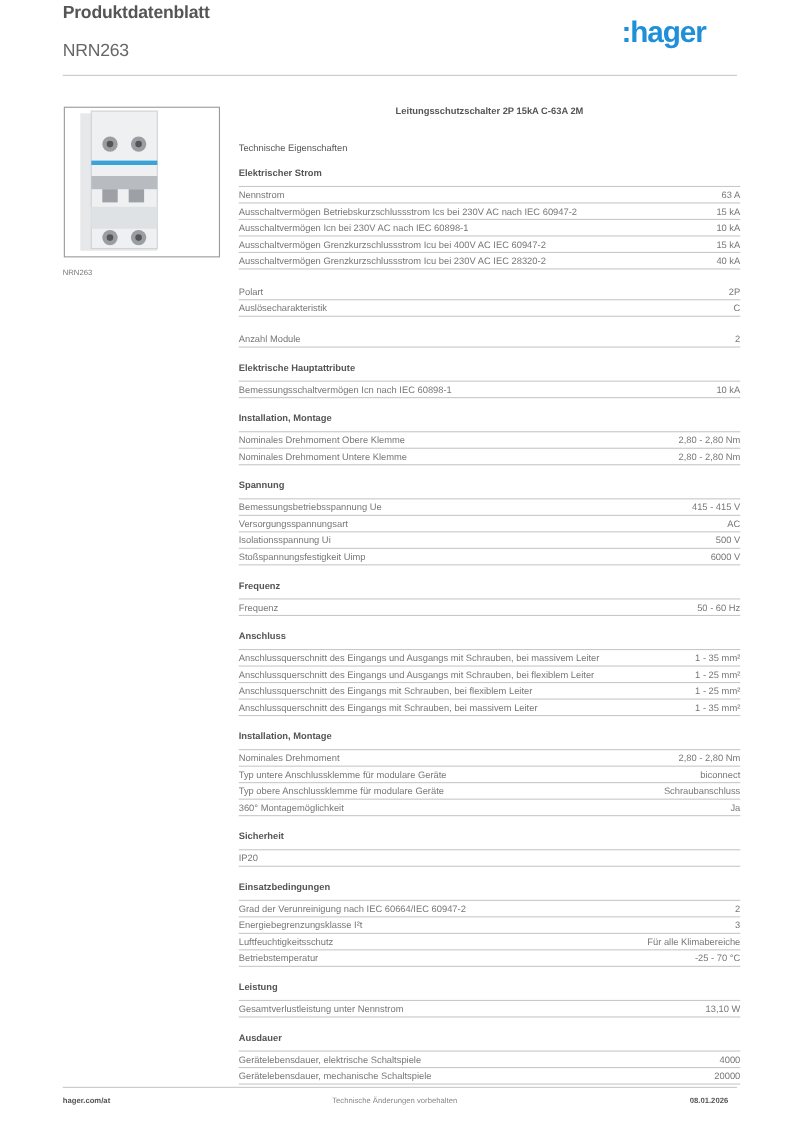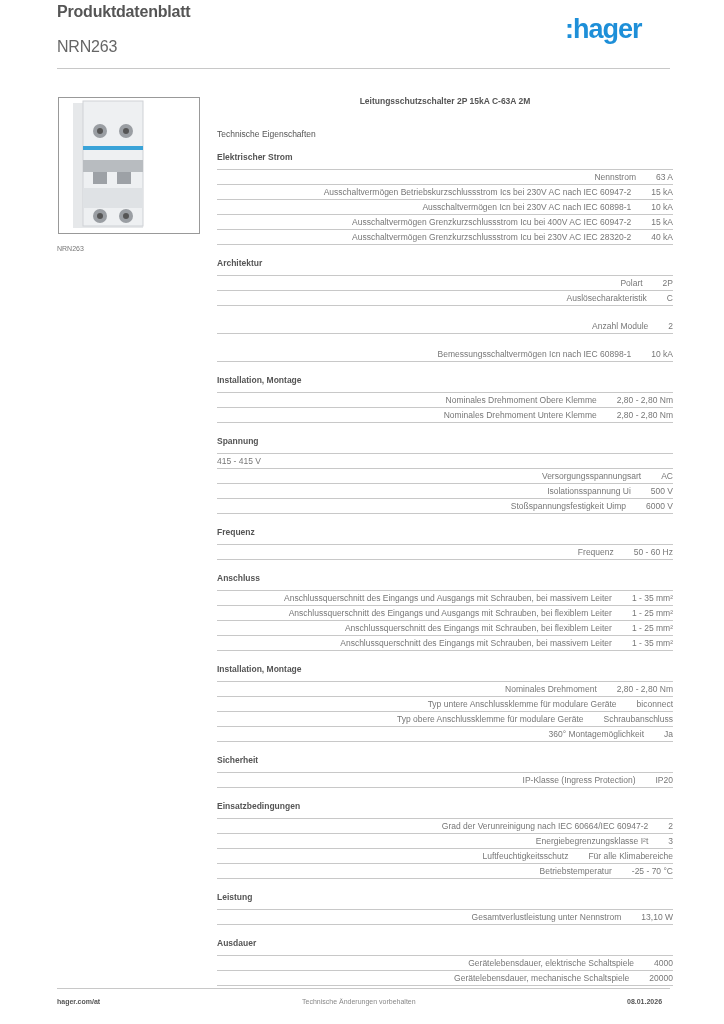--- a/index.html
+++ b/index.html
@@ -14,21 +14,21 @@
   .product-caption { position: absolute; left: 57px; top: 245px; font-size: 7px; color: #777; }
 
   .content { position: absolute; left: 217px; top: 96px; width: 456px; }
   .product-name { font-size: 8.5px; font-weight: bold; color: #555; height: 11px; text-align: center; }
   .tech-title { font-size: 8.5px; font-weight: normal; color: #555; margin-top: 22px; height: 11px; }
   .section { margin-top: 13px; }
   .section:first-of-type { margin-top: 12px; }
   .sec-head { font-size: 8.5px; font-weight: bold; color: #555; height: 11px; line-height: 11px; padding-bottom: 6px; border-bottom: 1px solid #c8c8c8; }
   .row { display: flex; justify-content: space-between; align-items: flex-start; font-size: 8.5px; color: #777;
          border-bottom: 1px solid #c8c8c8; padding: 2px 0 2px 0; line-height: 10px; }
-  .row .lbl { flex: 1; padding-right: 20px; text-align: right; }
+  .row .lbl { flex: 1; padding-right: 20px; }
   .row .val { text-align: right; white-space: nowrap; }
 
   .footer-rule { position: absolute; left: 57px; top: 988px; width: 613px; height: 1px; background: #c8c8c8; }
   .footer-left { position: absolute; left: 57px; top: 998px; font-size: 7px; font-weight: bold; color: #555; }
   .footer-center { position: absolute; left: 302px; top: 998px; font-size: 7px; color: #888; }
   .footer-right { position: absolute; left: 627px; top: 998px; font-size: 7px; font-weight: bold; color: #555; }
 </style>
 </head>
 <body>
 
@@ -79,56 +79,57 @@
         <div class="row">
           <span class="lbl">Ausschaltvermögen Grenzkurzschlussstrom Icu bei 400V AC IEC 60947-2</span>
           <span class="val">15 kA</span>
         </div>
         <div class="row">
           <span class="lbl">Ausschaltvermögen Grenzkurzschlussstrom Icu bei 230V AC IEC 28320-2</span>
           <span class="val">40 kA</span>
         </div>
       </div>
       <div class="section">
-        <div class="sec-head">Architektur</div>
         <div class="row">
           <span class="lbl">Polart</span>
           <span class="val">2P</span>
         </div>
         <div class="row">
           <span class="lbl">Auslösecharakteristik</span>
           <span class="val">C</span>
         </div>
       </div>
       <div class="section">
         <div class="row">
           <span class="lbl">Anzahl Module</span>
           <span class="val">2</span>
         </div>
       </div>
       <div class="section">
+        <div class="sec-head">Elektrische Hauptattribute</div>
         <div class="row">
           <span class="lbl">Bemessungsschaltvermögen Icn nach IEC 60898-1</span>
           <span class="val">10 kA</span>
         </div>
       </div>
       <div class="section">
         <div class="sec-head">Installation, Montage</div>
         <div class="row">
           <span class="lbl">Nominales Drehmoment Obere Klemme</span>
           <span class="val">2,80 - 2,80 Nm</span>
         </div>
         <div class="row">
           <span class="lbl">Nominales Drehmoment Untere Klemme</span>
           <span class="val">2,80 - 2,80 Nm</span>
         </div>
       </div>
       <div class="section">
         <div class="sec-head">Spannung</div>
         <div class="row">
+          <span class="lbl">Bemessungsbetriebsspannung Ue</span>
           <span class="val">415 - 415 V</span>
         </div>
         <div class="row">
           <span class="lbl">Versorgungsspannungsart</span>
           <span class="val">AC</span>
         </div>
         <div class="row">
           <span class="lbl">Isolationsspannung Ui</span>
           <span class="val">500 V</span>
         </div>
@@ -178,21 +179,20 @@
           <span class="val">Schraubanschluss</span>
         </div>
         <div class="row">
           <span class="lbl">360° Montagemöglichkeit</span>
           <span class="val">Ja</span>
         </div>
       </div>
       <div class="section">
         <div class="sec-head">Sicherheit</div>
         <div class="row">
-          <span class="lbl">IP-Klasse (Ingress Protection)</span>
           <span class="val">IP20</span>
         </div>
       </div>
       <div class="section">
         <div class="sec-head">Einsatzbedingungen</div>
         <div class="row">
           <span class="lbl">Grad der Verunreinigung nach IEC 60664/IEC 60947-2</span>
           <span class="val">2</span>
         </div>
         <div class="row">

